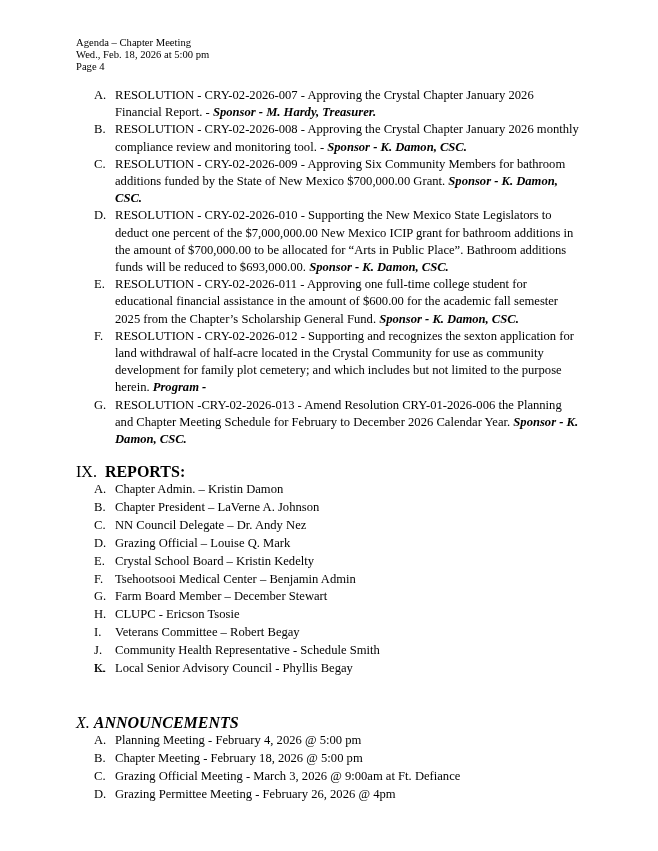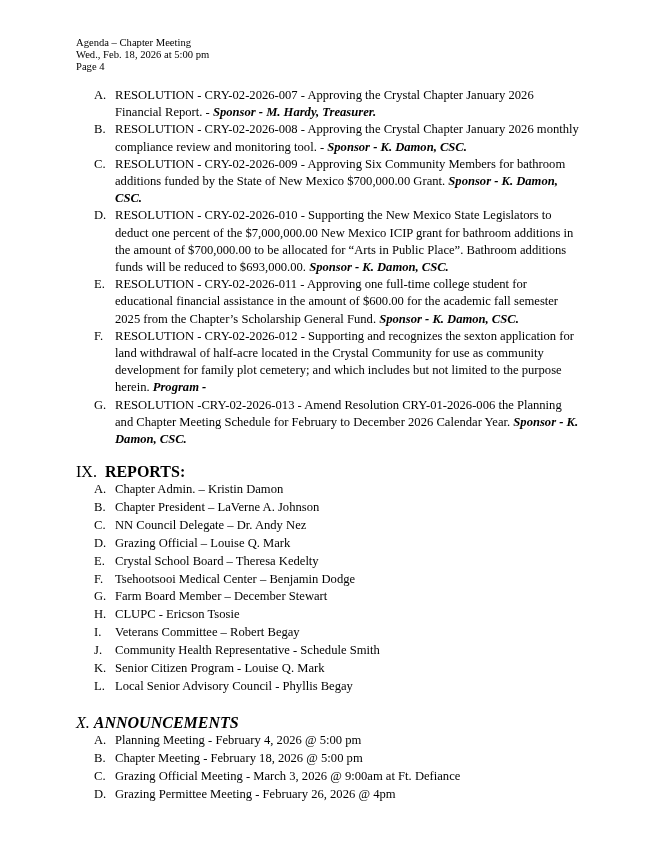--- a/index.html
+++ b/index.html
@@ -118,27 +118,27 @@
 
   <div class="section-heading reports-heading">
     <span class="num">IX.</span>&nbsp;&nbsp;<span class="title">REPORTS:</span>
   </div>
 
   <div class="sub-list reports-list">
     <p class="item"><span class="letter">A.</span><span>Chapter Admin. – Kristin Damon</span></p>
     <p class="item"><span class="letter">B.</span><span>Chapter President – LaVerne A. Johnson</span></p>
     <p class="item"><span class="letter">C.</span><span>NN Council Delegate – Dr. Andy Nez</span></p>
     <p class="item"><span class="letter">D.</span><span>Grazing Official – Louise Q. Mark</span></p>
-    <p class="item"><span class="letter">E.</span><span>Crystal School Board – Theresa Kedelty</span></p>
-    <p class="item"><span class="letter">F.</span><span>Tsehootsooi Medical Center – Benjamin Dodge</span></p>
+    <p class="item"><span class="letter">E.</span><span>Crystal School Board – Kristin Kedelty</span></p>
+    <p class="item"><span class="letter">F.</span><span>Tsehootsooi Medical Center – Benjamin Admin</span></p>
     <p class="item"><span class="letter">G.</span><span>Farm Board Member – December Stewart</span></p>
     <p class="item"><span class="letter">H.</span><span>CLUPC - Ericson Tsosie</span></p>
     <p class="item"><span class="letter">I.</span><span>Veterans Committee – Robert Begay</span></p>
     <p class="item"><span class="letter">J.</span><span>Community Health Representative - Schedule Smith</span></p>
-    <p class="item"><span class="letter">K.</span><span>Senior Citizen Program - Louise Q. Mark</span></p>
+    <p class="item"><span class="letter">K.</span></p>
     <p class="item"><span class="letter">L.</span><span>Local Senior Advisory Council - Phyllis Begay</span></p>
   </div>
 
   <div class="section-heading announce-heading">
     <span class="num">X.</span> <span class="title">ANNOUNCEMENTS</span>
   </div>
 
   <div class="sub-list announce-list">
     <p class="item"><span class="letter">A.</span><span>Planning Meeting - February 4, 2026 @ 5:00 pm</span></p>
     <p class="item"><span class="letter">B.</span><span>Chapter Meeting - February 18, 2026 @ 5:00 pm</span></p>

